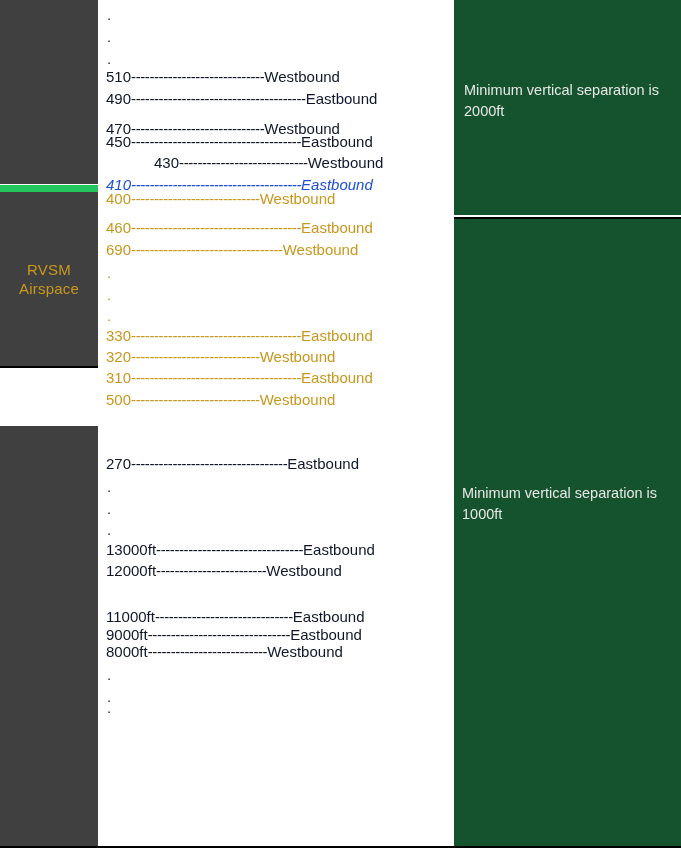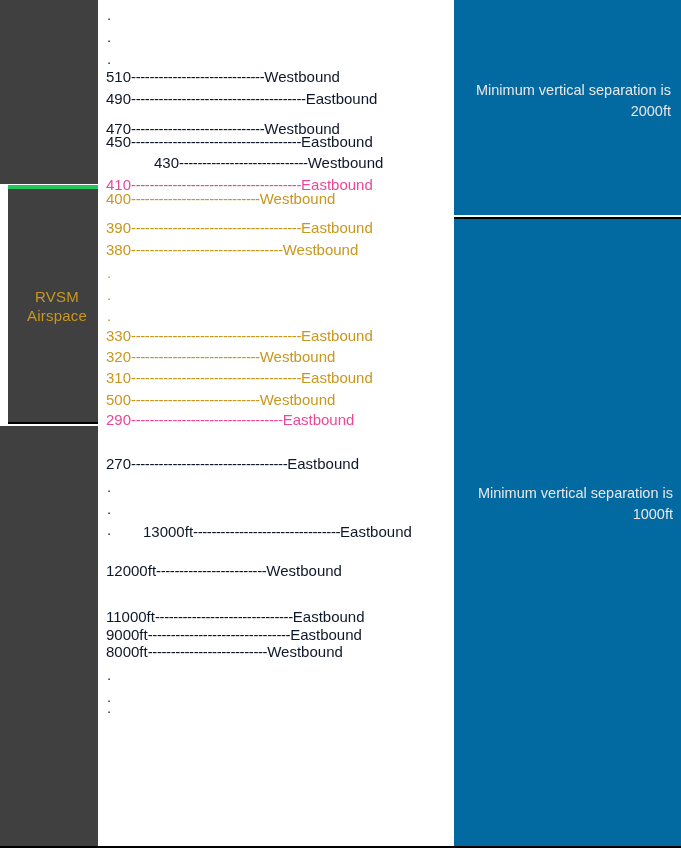--- a/index.html
+++ b/index.html
@@ -24,47 +24,47 @@
 
   
   .left-block {
     position: absolute;
     left: 0;
     width: 98px;
     background: #404040;
     box-sizing: border-box;
   }
   #left-top    { top: 0;     height: 184px; }
-  #left-rvsm   { top: 185px; height: 239px; border-top: 4px solid #22c55e; border-bottom: 2px solid #000000; margin-left: 8px; }
+  #left-rvsm   { top: 185px; height: 183px; border-top: 7px solid #22c55e; border-bottom: 2px solid #000000; }
   #left-bottom { top: 426px; height: 420px; }
 
   .rvsm-label {
     position: absolute;
     left: 0;
     top: 50%;
     transform: translateY(-50%);
     width: 100%;
     text-align: center;
     color: #c8971e;
     font-size: 15px;
     line-height: 19px;
     letter-spacing: 0.2px;
   }
 
   
   .right-panel {
     position: absolute;
     left: 454px;
     width: 227px;
-    background: #0369a1;
+    background: #14532d;
     box-sizing: border-box;
     color: #e8e8e8;
     font-size: 14.5px;
     line-height: 21px;
-    text-align: right;
+    text-align: left;
   }
   #panel-2000 { top: 0;     height: 215px; }
   #panel-1000 { top: 217px; height: 629px; border-top: 2px solid #000000; }
 
   #panel-2000 .panel-text {
     position: absolute;
     top: 80px;
     left: 10px;
     right: 10px;
   }
@@ -102,21 +102,21 @@
   .row .dashes {
     display: inline-block;
     letter-spacing: -0.4px;
     font-size: 15px;
   }
   .row .dir {
     display: inline-block;
   }
 
   .row.gold  { color: #c8971e; }
-  .row.green { color: #ec4899; }
+  .row.green { color: #1d4ed8; font-style: italic; }
 
   .dot-row {
     position: absolute;
     left: 9px;
     width: 40px;
     height: 21px;
     font-size: 15px;
     line-height: 21px;
     color: #2b2b2b;
   }
@@ -142,35 +142,34 @@
       <div class="dot-row" style="top: 4px;">.</div>
       <div class="dot-row" style="top: 26px;">.</div>
       <div class="dot-row" style="top: 48px;">.</div>
       <div class="row" style="top: 66px;"><span class="fl">510</span><span class="dashes">-----------------------------</span><span class="dir">Westbound</span></div>
       <div class="row" style="top: 88px;"><span class="fl">490</span><span class="dashes">--------------------------------------</span><span class="dir">Eastbound</span></div>
       <div class="row" style="top: 109px; margin-top: 9px;"><span class="fl">470</span><span class="dashes"> -----------------------------</span><span class="dir">Westbound</span></div>
       <div class="row" style="top: 131px;"><span class="fl">450</span><span class="dashes"> -------------------------------------</span><span class="dir">Eastbound</span></div>
       <div class="row" style="top: 152px; margin-left: 48px;"><span class="fl">430</span><span class="dashes"> ----------------------------</span><span class="dir">Westbound</span></div>
       <div class="row green" style="top: 174px;"><span class="fl">410</span><span class="dashes"> -------------------------------------</span><span class="dir">Eastbound</span></div>
       <div class="row gold" style="top: 188px;"><span class="fl">400</span><span class="dashes"> ----------------------------</span><span class="dir">Westbound</span></div>
-      <div class="row gold" style="top: 217px;"><span class="fl">390</span><span class="dashes"> -------------------------------------</span><span class="dir">Eastbound</span></div>
-      <div class="row gold" style="top: 239px;"><span class="fl">380</span><span class="dashes"> ---------------------------------</span><span class="dir">Westbound</span></div>
+      <div class="row gold" style="top: 217px;"><span class="fl">460</span><span class="dashes"> -------------------------------------</span><span class="dir">Eastbound</span></div>
+      <div class="row gold" style="top: 239px;"><span class="fl">690</span><span class="dashes"> ---------------------------------</span><span class="dir">Westbound</span></div>
       <div class="dot-row gold" style="top: 262px;">.</div>
       <div class="dot-row gold" style="top: 284px;">.</div>
       <div class="dot-row gold" style="top: 305px;">.</div>
       <div class="row gold" style="top: 325px;"><span class="fl">330</span><span class="dashes"> -------------------------------------</span><span class="dir">Eastbound</span></div>
       <div class="row gold" style="top: 346px;"><span class="fl">320</span><span class="dashes"> ----------------------------</span><span class="dir">Westbound</span></div>
       <div class="row gold" style="top: 367px;"><span class="fl">310</span><span class="dashes"> -------------------------------------</span><span class="dir">Eastbound</span></div>
       <div class="row gold" style="top: 389px;"><span class="fl">500</span><span class="dashes"> ----------------------------</span><span class="dir">Westbound</span></div>
-      <div class="row green" style="top: 409px;"><span class="fl">290</span><span class="dashes">---------------------------------</span><span class="dir">Eastbound</span></div>
       <div class="row" style="top: 453px;"><span class="fl">270</span><span class="dashes"> ----------------------------------</span><span class="dir">Eastbound</span></div>
       <div class="dot-row" style="top: 476px;">.</div>
       <div class="dot-row" style="top: 498px;">.</div>
       <div class="dot-row" style="top: 519px;">.</div>
-      <div class="row" style="top: 521px; margin-left: 37px;"><span class="fl">13000ft</span><span class="dashes"> --------------------------------</span><span class="dir">Eastbound</span></div>
+      <div class="row" style="top: 539px;"><span class="fl">13000ft</span><span class="dashes"> --------------------------------</span><span class="dir">Eastbound</span></div>
       <div class="row" style="top: 560px;"><span class="fl">12000ft</span><span class="dashes">------------------------</span><span class="dir">Westbound</span></div>
       <div class="row" style="top: 582px; margin-top: 24px;"><span class="fl">11000ft</span><span class="dashes"> ------------------------------</span><span class="dir">Eastbound</span></div>
       <div class="row" style="top: 624px;"><span class="fl">9000ft</span><span class="dashes">   -------------------------------</span><span class="dir">Eastbound</span></div>
       <div class="row" style="top: 641px;"><span class="fl">8000ft</span><span class="dashes"> --------------------------</span><span class="dir">Westbound</span></div>
       <div class="dot-row" style="top: 664px;">.</div>
       <div class="dot-row" style="top: 686px;">.</div>
       <div class="dot-row" style="top: 697px;">.</div>
     </div>
 
   <div class="right-panel" id="panel-2000">

